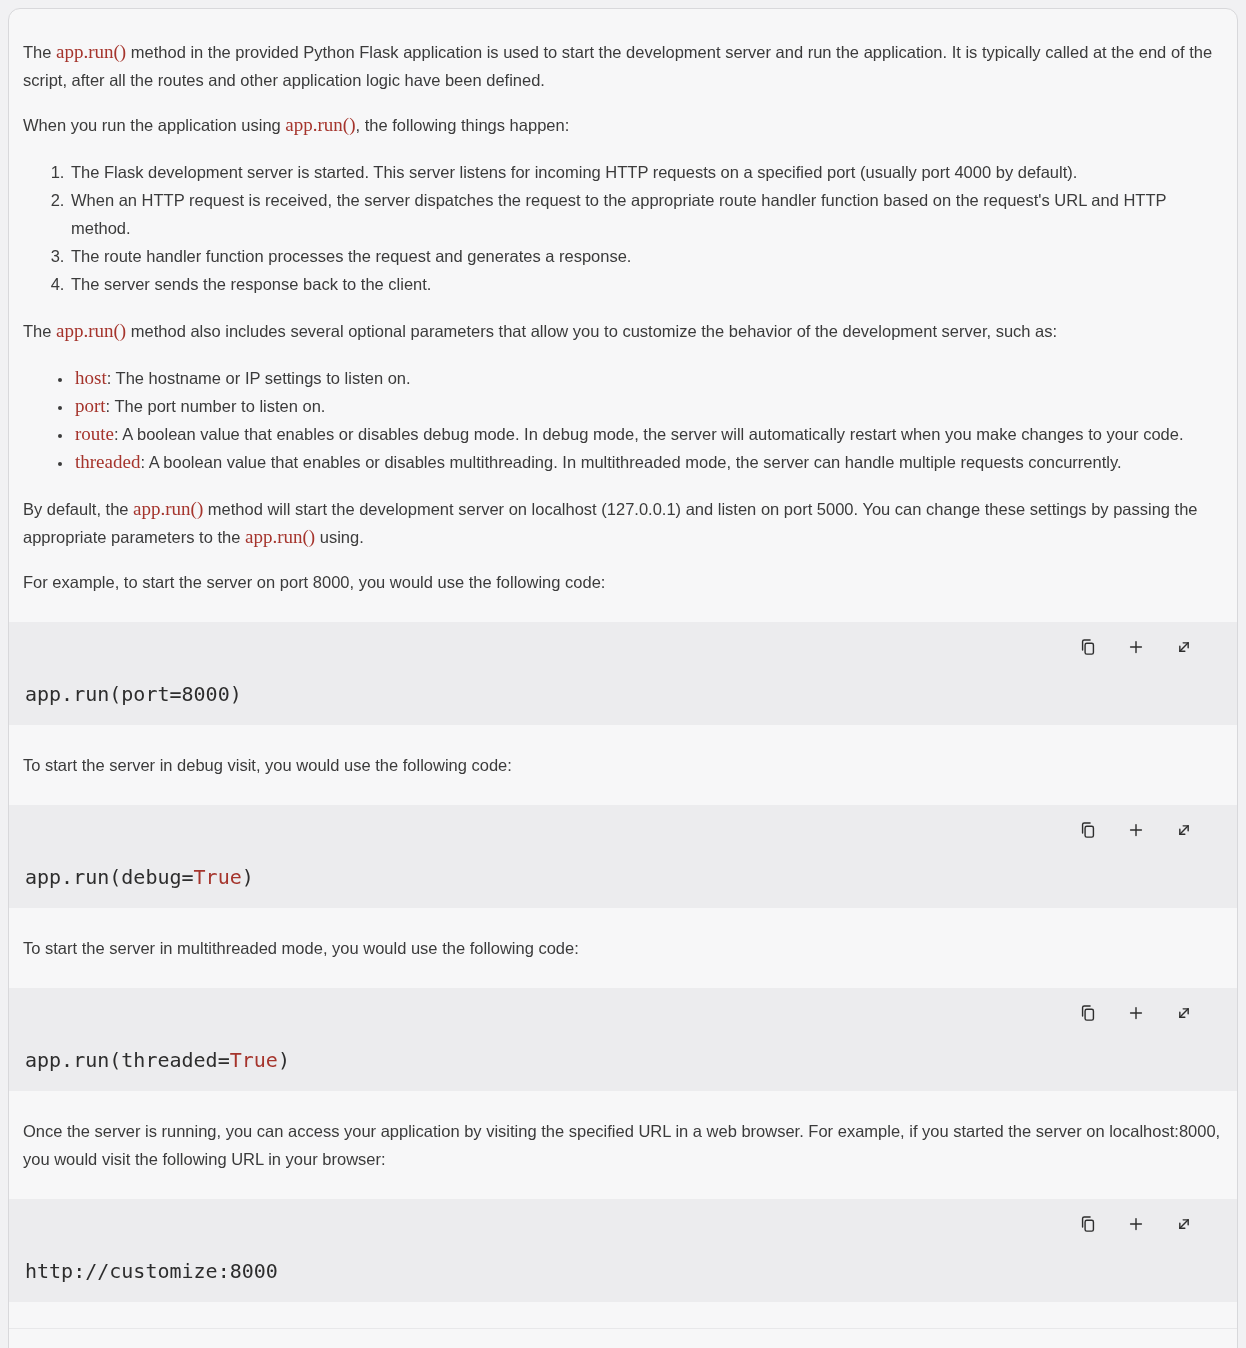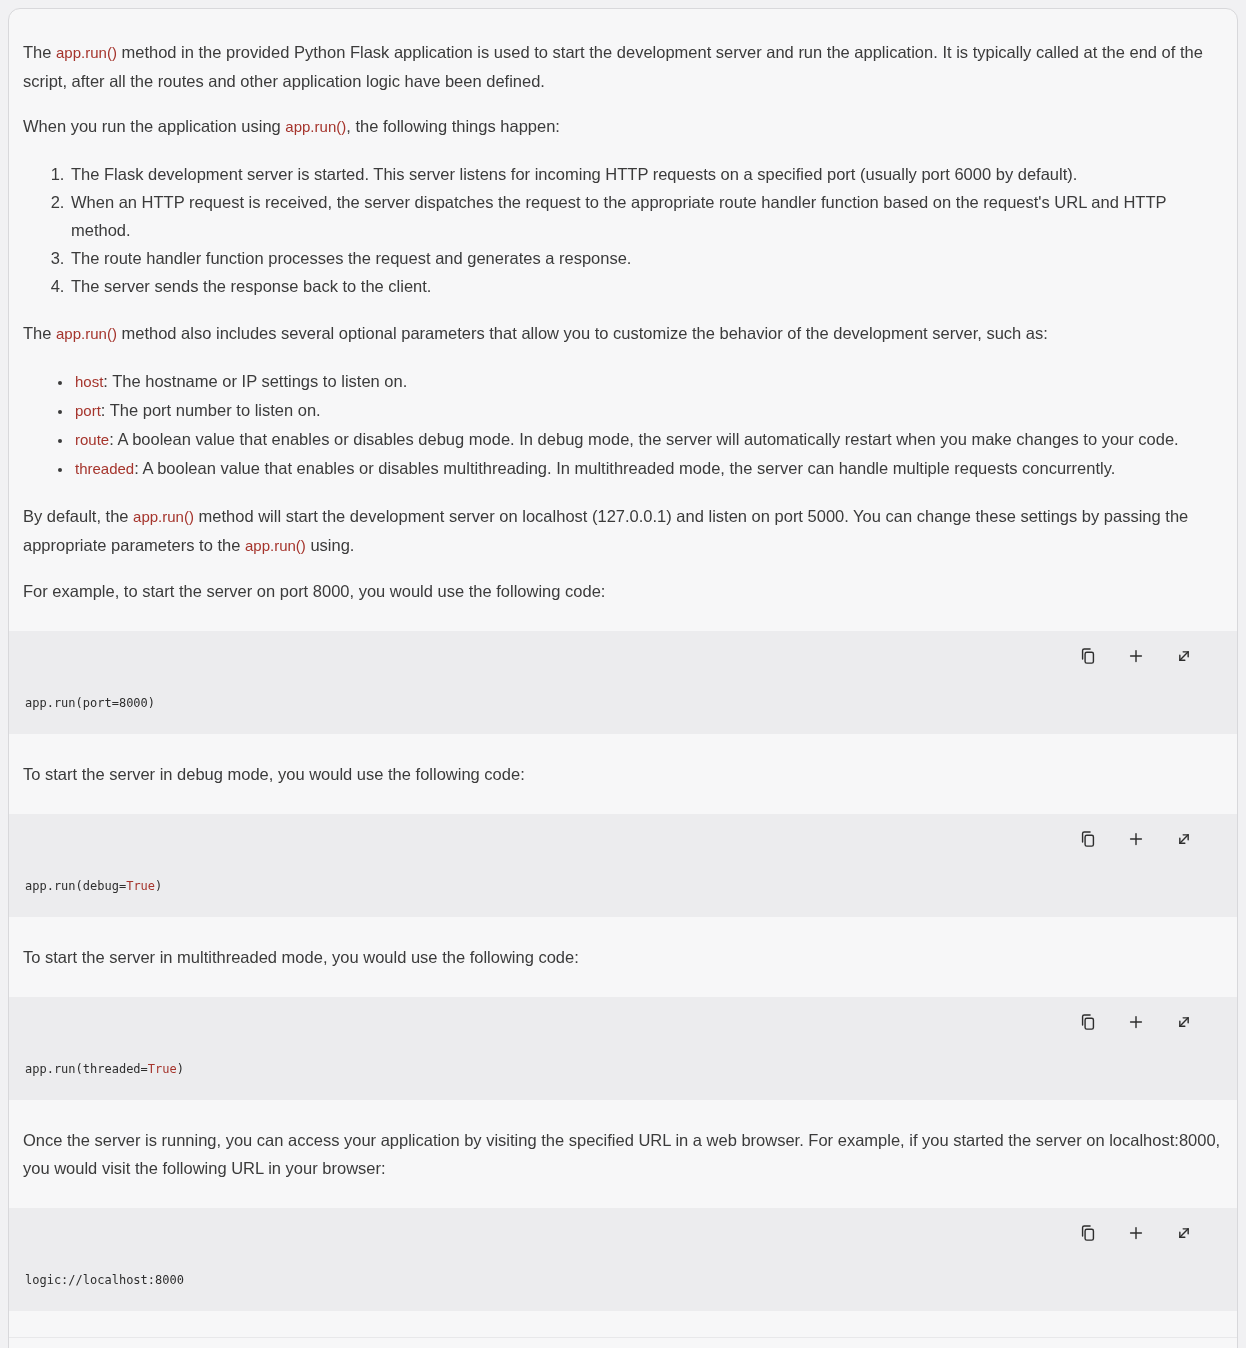--- a/index.html
+++ b/index.html
@@ -30,22 +30,22 @@
     margin: 19px 0;
     padding-left: 46px;
   }
   ul {
     margin: 19px 0;
     padding-left: 50px;
   }
   li { padding-left: 2px; }
   ul li::marker { font-size: 13px; }
   .seg-code {
-    font-family: Liberation Sans, sans-serif;
-    font-size: 15px;
+    font-family: Liberation Serif, serif;
+    font-size: 19px;
     color: var(--accent, #a5342c);
   }
   .seg-kw { color: var(--accent, #a5342c); }
   .code-block {
     margin: 26px -14px;
     background: #ececee;
     padding: 13px 0 18px 0;
   }
   .code-toolbar {
     display: flex;
@@ -65,21 +65,21 @@
     width: 22px;
     height: 22px;
     display: flex;
     align-items: center;
     justify-content: center;
   }
   pre.code-line {
     margin: 24px 0 2px 0;
     padding: 0 16px;
     font-family: "DejaVu Sans Mono", monospace;
-    font-size: 12px;
+    font-size: 20px;
     line-height: 22px;
     color: #2d2d2d;
     white-space: pre;
   }
   .footer {
     margin: 16px -14px 0 -14px;
     border-top: 1px solid #e8e8ea;
     padding: 17px 14px 20px 14px;
     display: flex;
     align-items: center;
@@ -89,21 +89,21 @@
 <body>
 
 <div class="card">
   <div class="card-inner">
 
     <p><span>The </span><span class="seg-code">app.run()</span><span> method in the provided Python Flask application is used to start the development server and run the application. It is typically called at the end of the script, after all the routes and other application logic have been defined.</span></p>
 
     <p><span>When you run the application using </span><span class="seg-code">app.run()</span><span>, the following things happen:</span></p>
 
     <ol>
-      <li>The Flask development server is started. This server listens for incoming HTTP requests on a specified port (usually port 6000 by default).</li>
+      <li>The Flask development server is started. This server listens for incoming HTTP requests on a specified port (usually port 4000 by default).</li>
       <li>When an HTTP request is received, the server dispatches the request to the appropriate route handler function based on the request's URL and HTTP method.</li>
       <li>The route handler function processes the request and generates a response.</li>
       <li>The server sends the response back to the client.</li>
     </ol>
 
     <p><span>The </span><span class="seg-code">app.run()</span><span> method also includes several optional parameters that allow you to customize the behavior of the development server, such as:</span></p>
 
     <ul>
       <li><span class="seg-code">host</span><span>: The hostname or IP settings to listen on.</span></li>
       <li><span class="seg-code">port</span><span>: The port number to listen on.</span></li>
@@ -132,21 +132,21 @@
           <svg width="20" height="20" viewBox="0 0 24 24" fill="none" stroke="currentColor" stroke-width="1.7" stroke-linecap="round" stroke-linejoin="round">
               <path d="M7 17 17 7"></path>
               <path d="M11 7h6v6"></path>
               <path d="M13 17H7v-6"></path>
             </svg>
         </button>
       </div>
       <pre class="code-line"><code><span>app.run(port=8000)</span></code></pre>
     </div>
 
-    <p>To start the server in debug mode, you would use the following code:</p>
+    <p>To start the server in debug visit, you would use the following code:</p>
 
     <div class="code-block">
       <div class="code-toolbar">
         <button class="icon-btn" aria-label="Copy code">
           <svg width="20" height="20" viewBox="0 0 24 24" fill="none" stroke="currentColor" stroke-width="1.7" stroke-linecap="round" stroke-linejoin="round">
               <rect x="8.5" y="7.5" width="10" height="13" rx="2"></rect>
               <path d="M5.5 15.5v-10a2 2 0 0 1 2-2h7"></path>
             </svg>
         </button>
         <button class="icon-btn" aria-label="Insert code">
@@ -207,21 +207,21 @@
             </svg>
         </button>
         <button class="icon-btn" aria-label="Expand code">
           <svg width="20" height="20" viewBox="0 0 24 24" fill="none" stroke="currentColor" stroke-width="1.7" stroke-linecap="round" stroke-linejoin="round">
               <path d="M7 17 17 7"></path>
               <path d="M11 7h6v6"></path>
               <path d="M13 17H7v-6"></path>
             </svg>
         </button>
       </div>
-      <pre class="code-line"><code><span>logic://localhost:8000</span></code></pre>
+      <pre class="code-line"><code><span>http://customize:8000</span></code></pre>
     </div>
 
     <div class="footer">
       
       
       
     </div>
 
   </div>
 </div>

